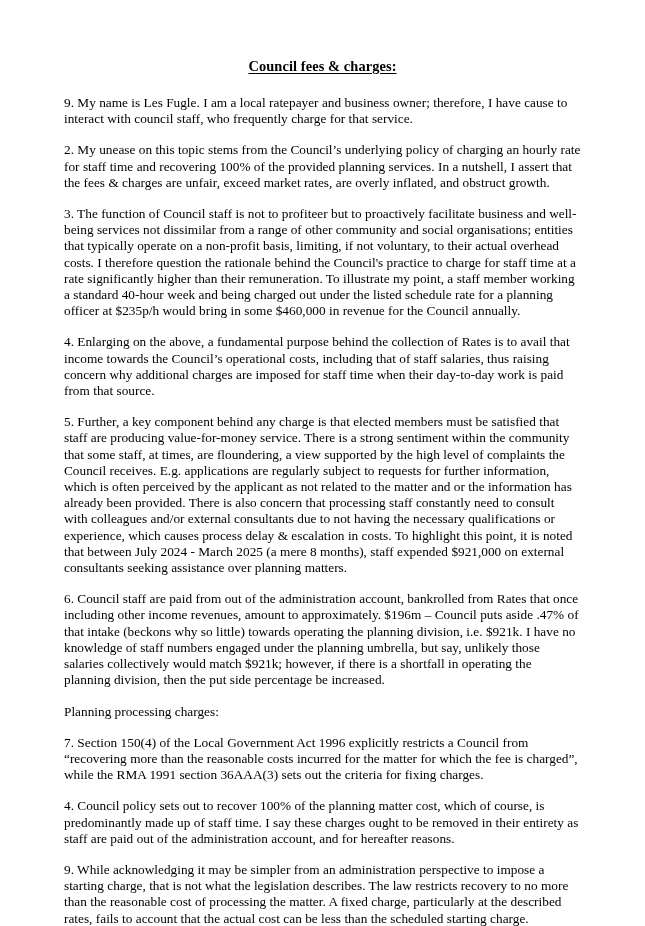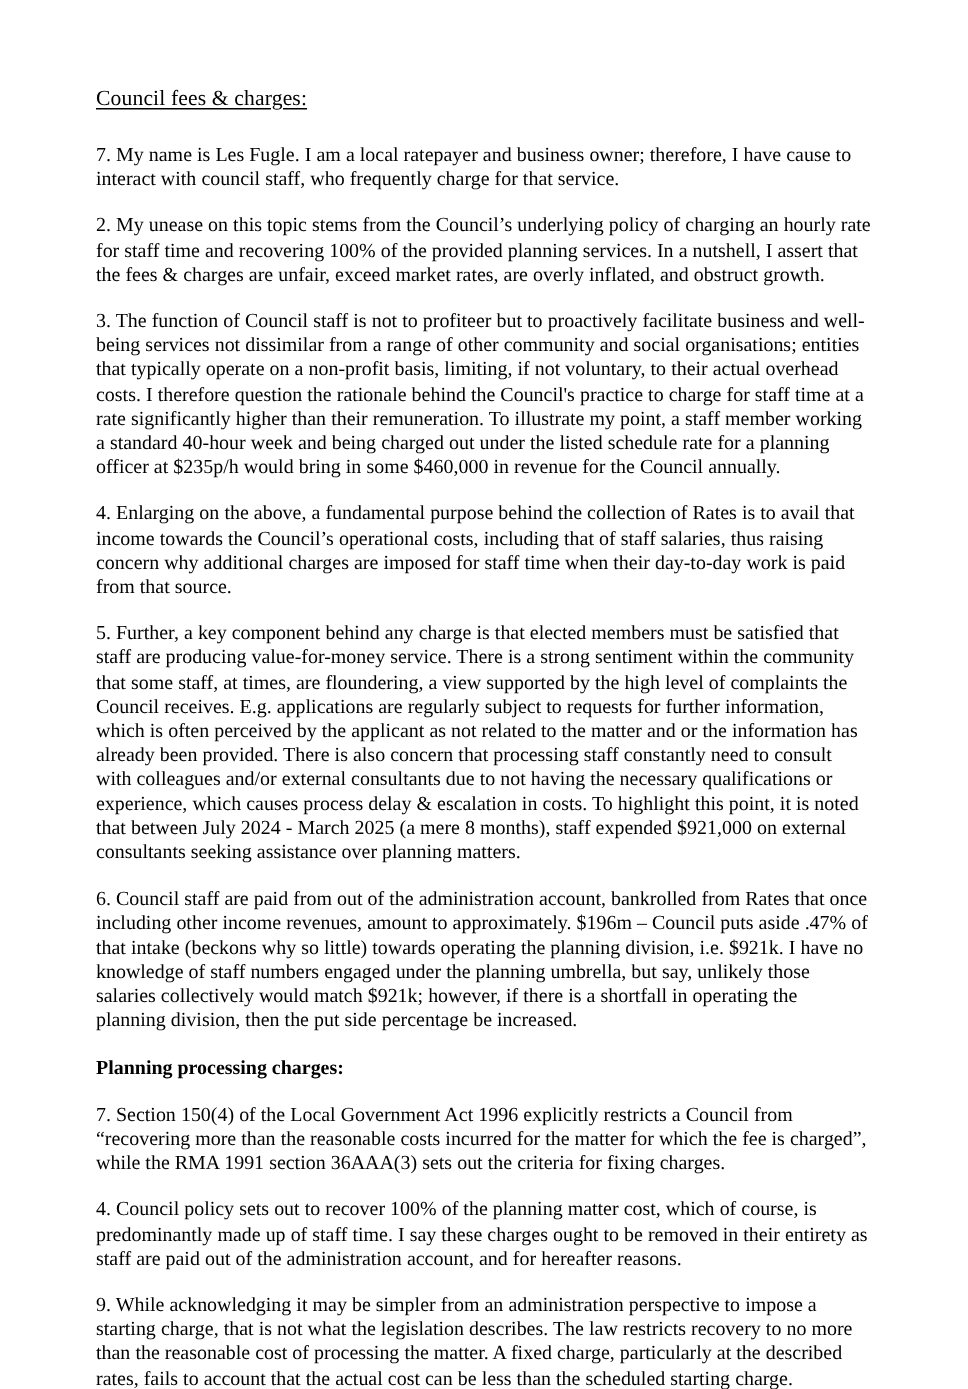--- a/index.html
+++ b/index.html
@@ -16,55 +16,55 @@
     -webkit-font-smoothing: antialiased;
   }
   .page {
     box-sizing: border-box;
     width: 645px;
     height: 926px;
     background: #ffffff;
     padding: 58px 64px 0 64px;
   }
   .doc-title {
-    text-align: left;
-    font-weight: normal;
+    text-align: center;
+    font-weight: bold;
     font-size: 14.4px;
     line-height: 17px;
     text-decoration: underline;
     text-underline-offset: 2px;
     margin: 0 0 20px 0;
     letter-spacing: 0.1px;
   }
   .para {
     font-size: 13.3px;
     line-height: 16.2px;
     text-align: left;
     margin: 0 0 15px 0;
     hyphens: none;
     word-spacing: 0.05px;
   }
   .section-heading {
     font-size: 13.3px;
     line-height: 16.2px;
-    font-weight: bold;
+    font-weight: normal;
     margin: 0 0 15px 0;
   }
   .para:last-child {
     margin-bottom: 14px;
   }
 </style>
 </head>
 <body>
 
 <div class="page">
 
   <h1 class="doc-title">Council fees &amp; charges:</h1>
 
-  <p class="para">7. My name is Les Fugle. I am a local ratepayer and business owner; therefore, I have cause to interact with council staff, who frequently charge for that service.</p>
+  <p class="para">9. My name is Les Fugle. I am a local ratepayer and business owner; therefore, I have cause to interact with council staff, who frequently charge for that service.</p>
 
   <p class="para">2. My unease on this topic stems from the Council’s underlying policy of charging an hourly rate for staff time and recovering 100% of the provided planning services. In a nutshell, I assert that the fees &amp; charges are unfair, exceed market rates, are overly inflated, and obstruct growth.</p>
 
   <p class="para">3. The function of Council staff is not to profiteer but to proactively facilitate business and well-being services not dissimilar from a range of other community and social organisations; entities that typically operate on a non-profit basis, limiting, if not voluntary, to their actual overhead costs. I therefore question the rationale behind the Council's practice to charge for staff time at a rate significantly higher than their remuneration. To illustrate my point, a staff member working a standard 40-hour week and being charged out under the listed schedule rate for a planning officer at $235p/h would bring in some $460,000 in revenue for the Council annually.</p>
 
   <p class="para">4. Enlarging on the above, a fundamental purpose behind the collection of Rates is to avail that income towards the Council’s operational costs, including that of staff salaries, thus raising concern why additional charges are imposed for staff time when their day-to-day work is paid from that source.</p>
 
   <p class="para">5. Further, a key component behind any charge is that elected members must be satisfied that staff are producing value-for-money service. There is a strong sentiment within the community that some staff, at times, are floundering, a view supported by the high level of complaints the Council receives. E.g. applications are regularly subject to requests for further information, which is often perceived by the applicant as not related to the matter and or the information has already been provided. There is also concern that processing staff constantly need to consult with colleagues and/or external consultants due to not having the necessary qualifications or experience, which causes process delay &amp; escalation in costs. To highlight this point, it is noted that between July 2024 - March 2025 (a mere 8 months), staff expended $921,000 on external consultants seeking assistance over planning matters.</p>
 
   <p class="para">6. Council staff are paid from out of the administration account, bankrolled from Rates that once including other income revenues, amount to approximately. $196m – Council puts aside .47% of that intake (beckons why so little) towards operating the planning division, i.e. $921k. I have no knowledge of staff numbers engaged under the planning umbrella, but say, unlikely those salaries collectively would match $921k; however, if there is a shortfall in operating the planning division, then the put side percentage be increased.</p>

